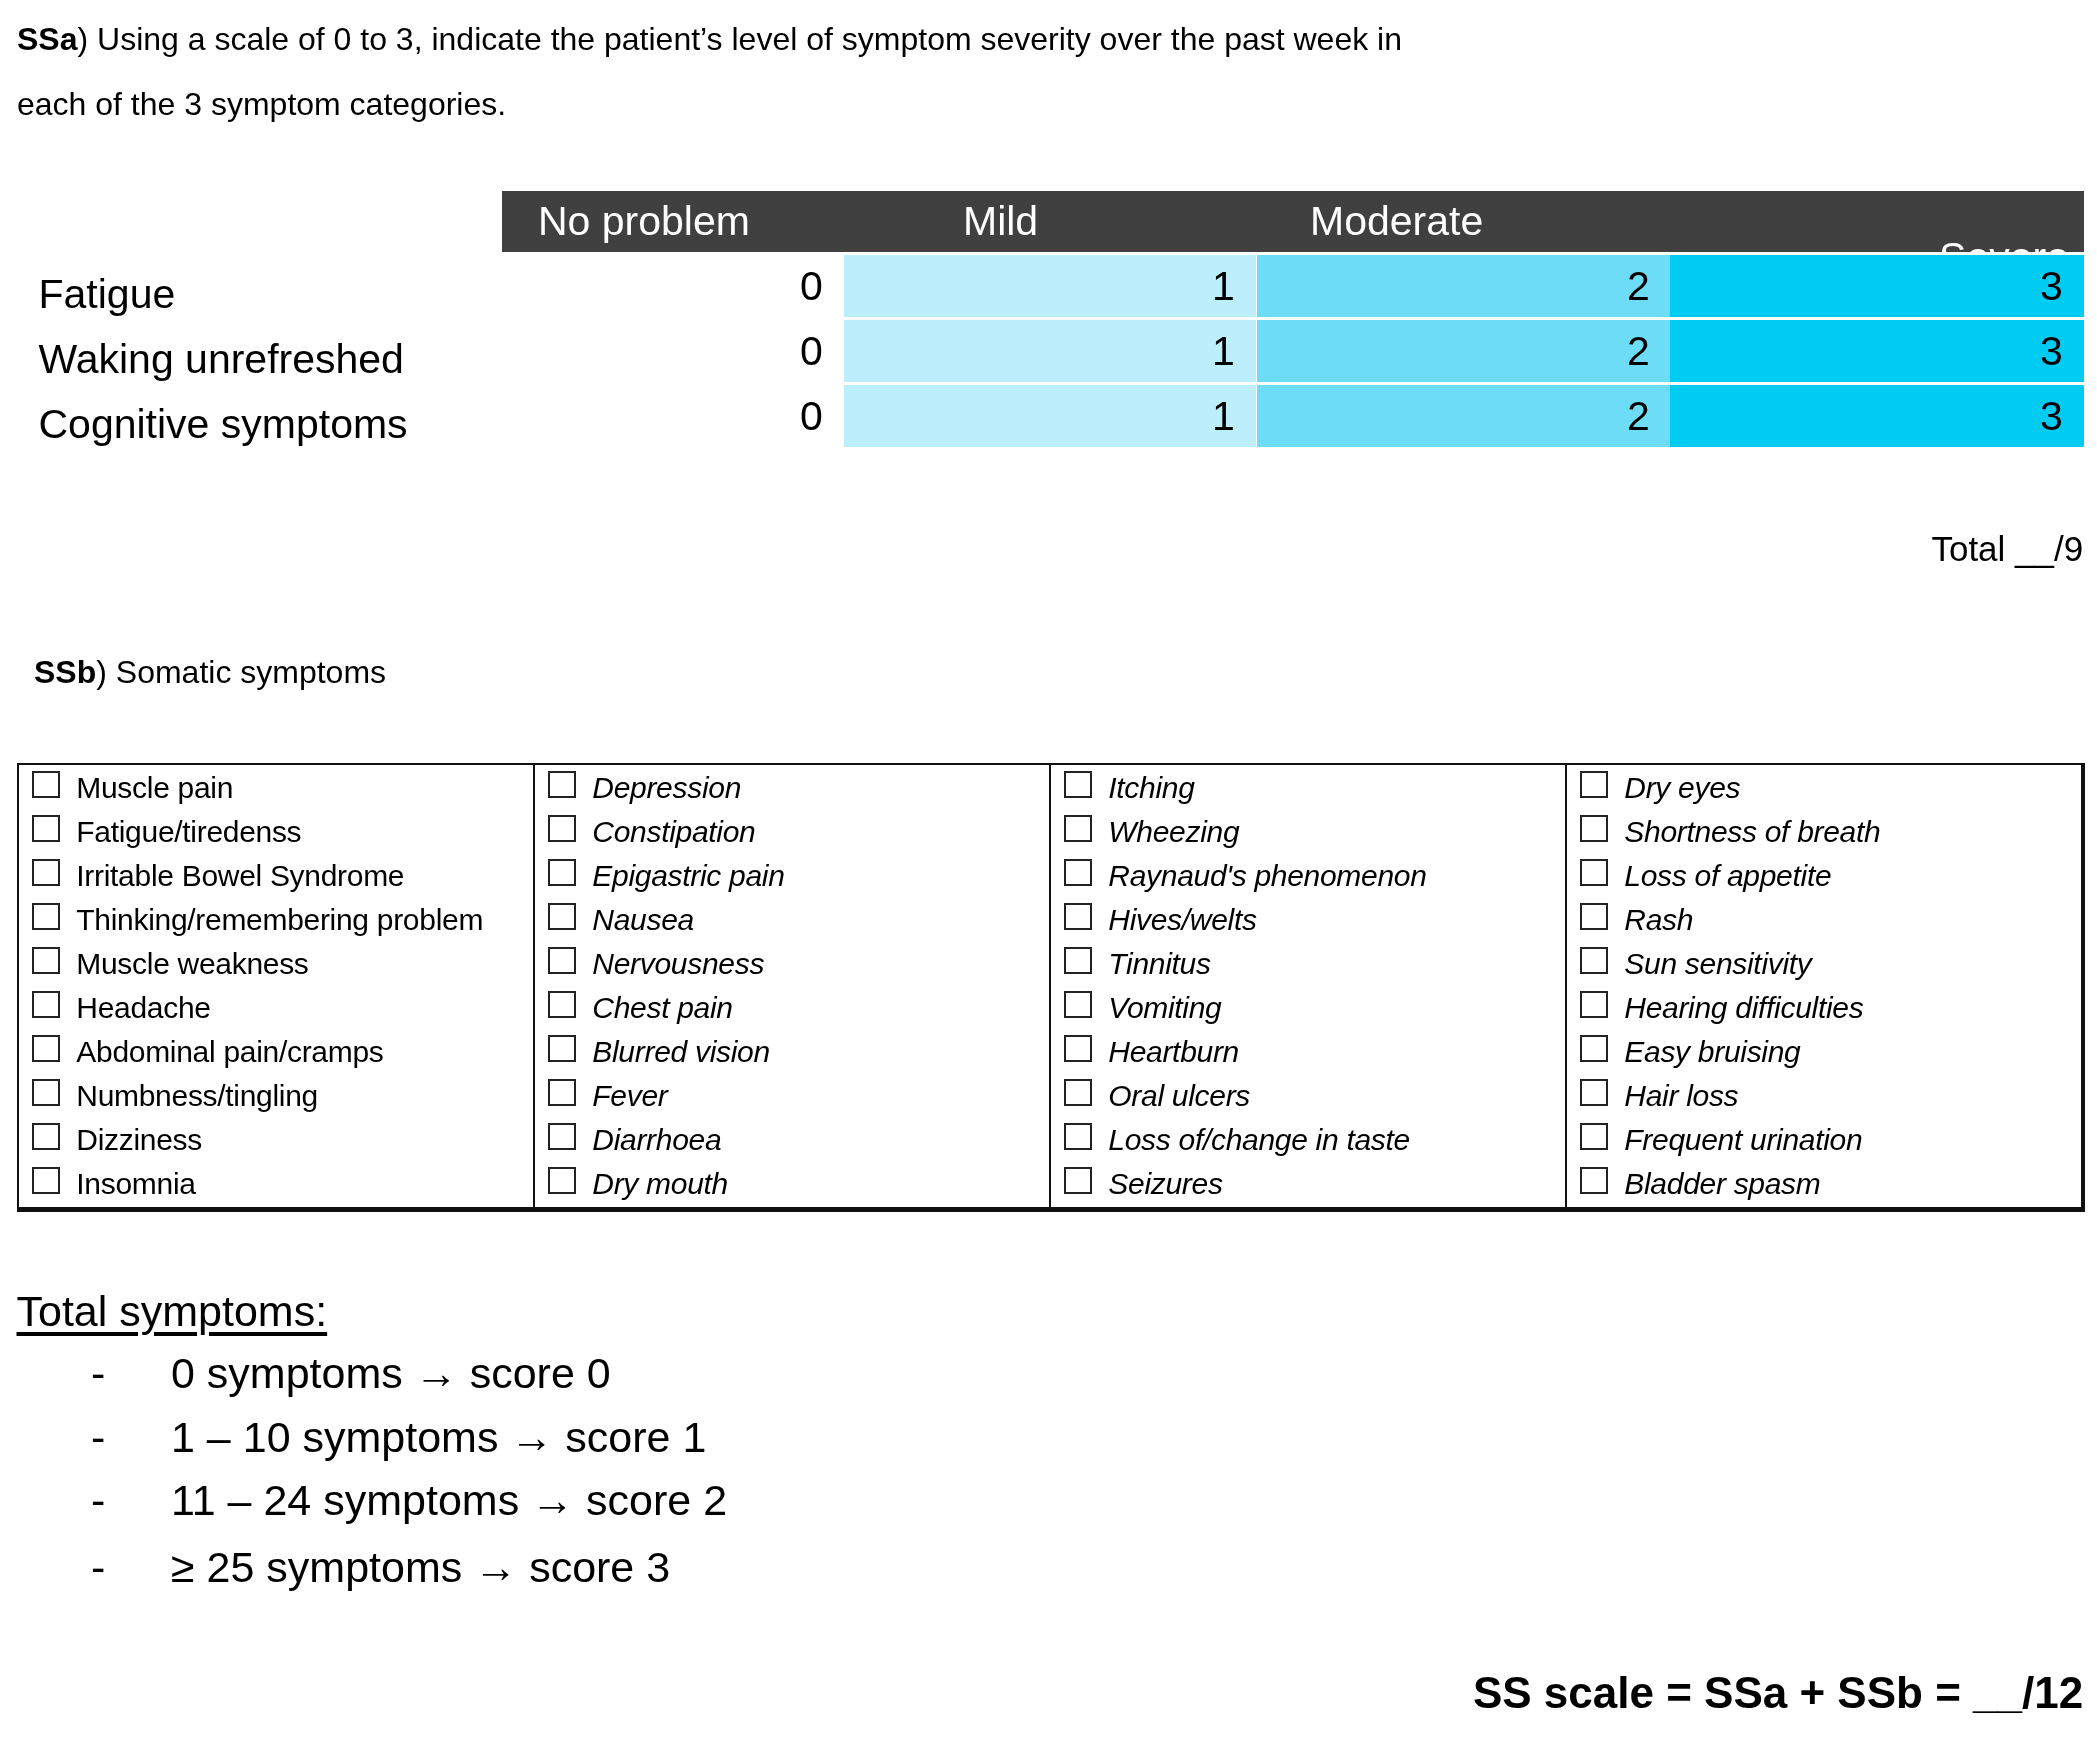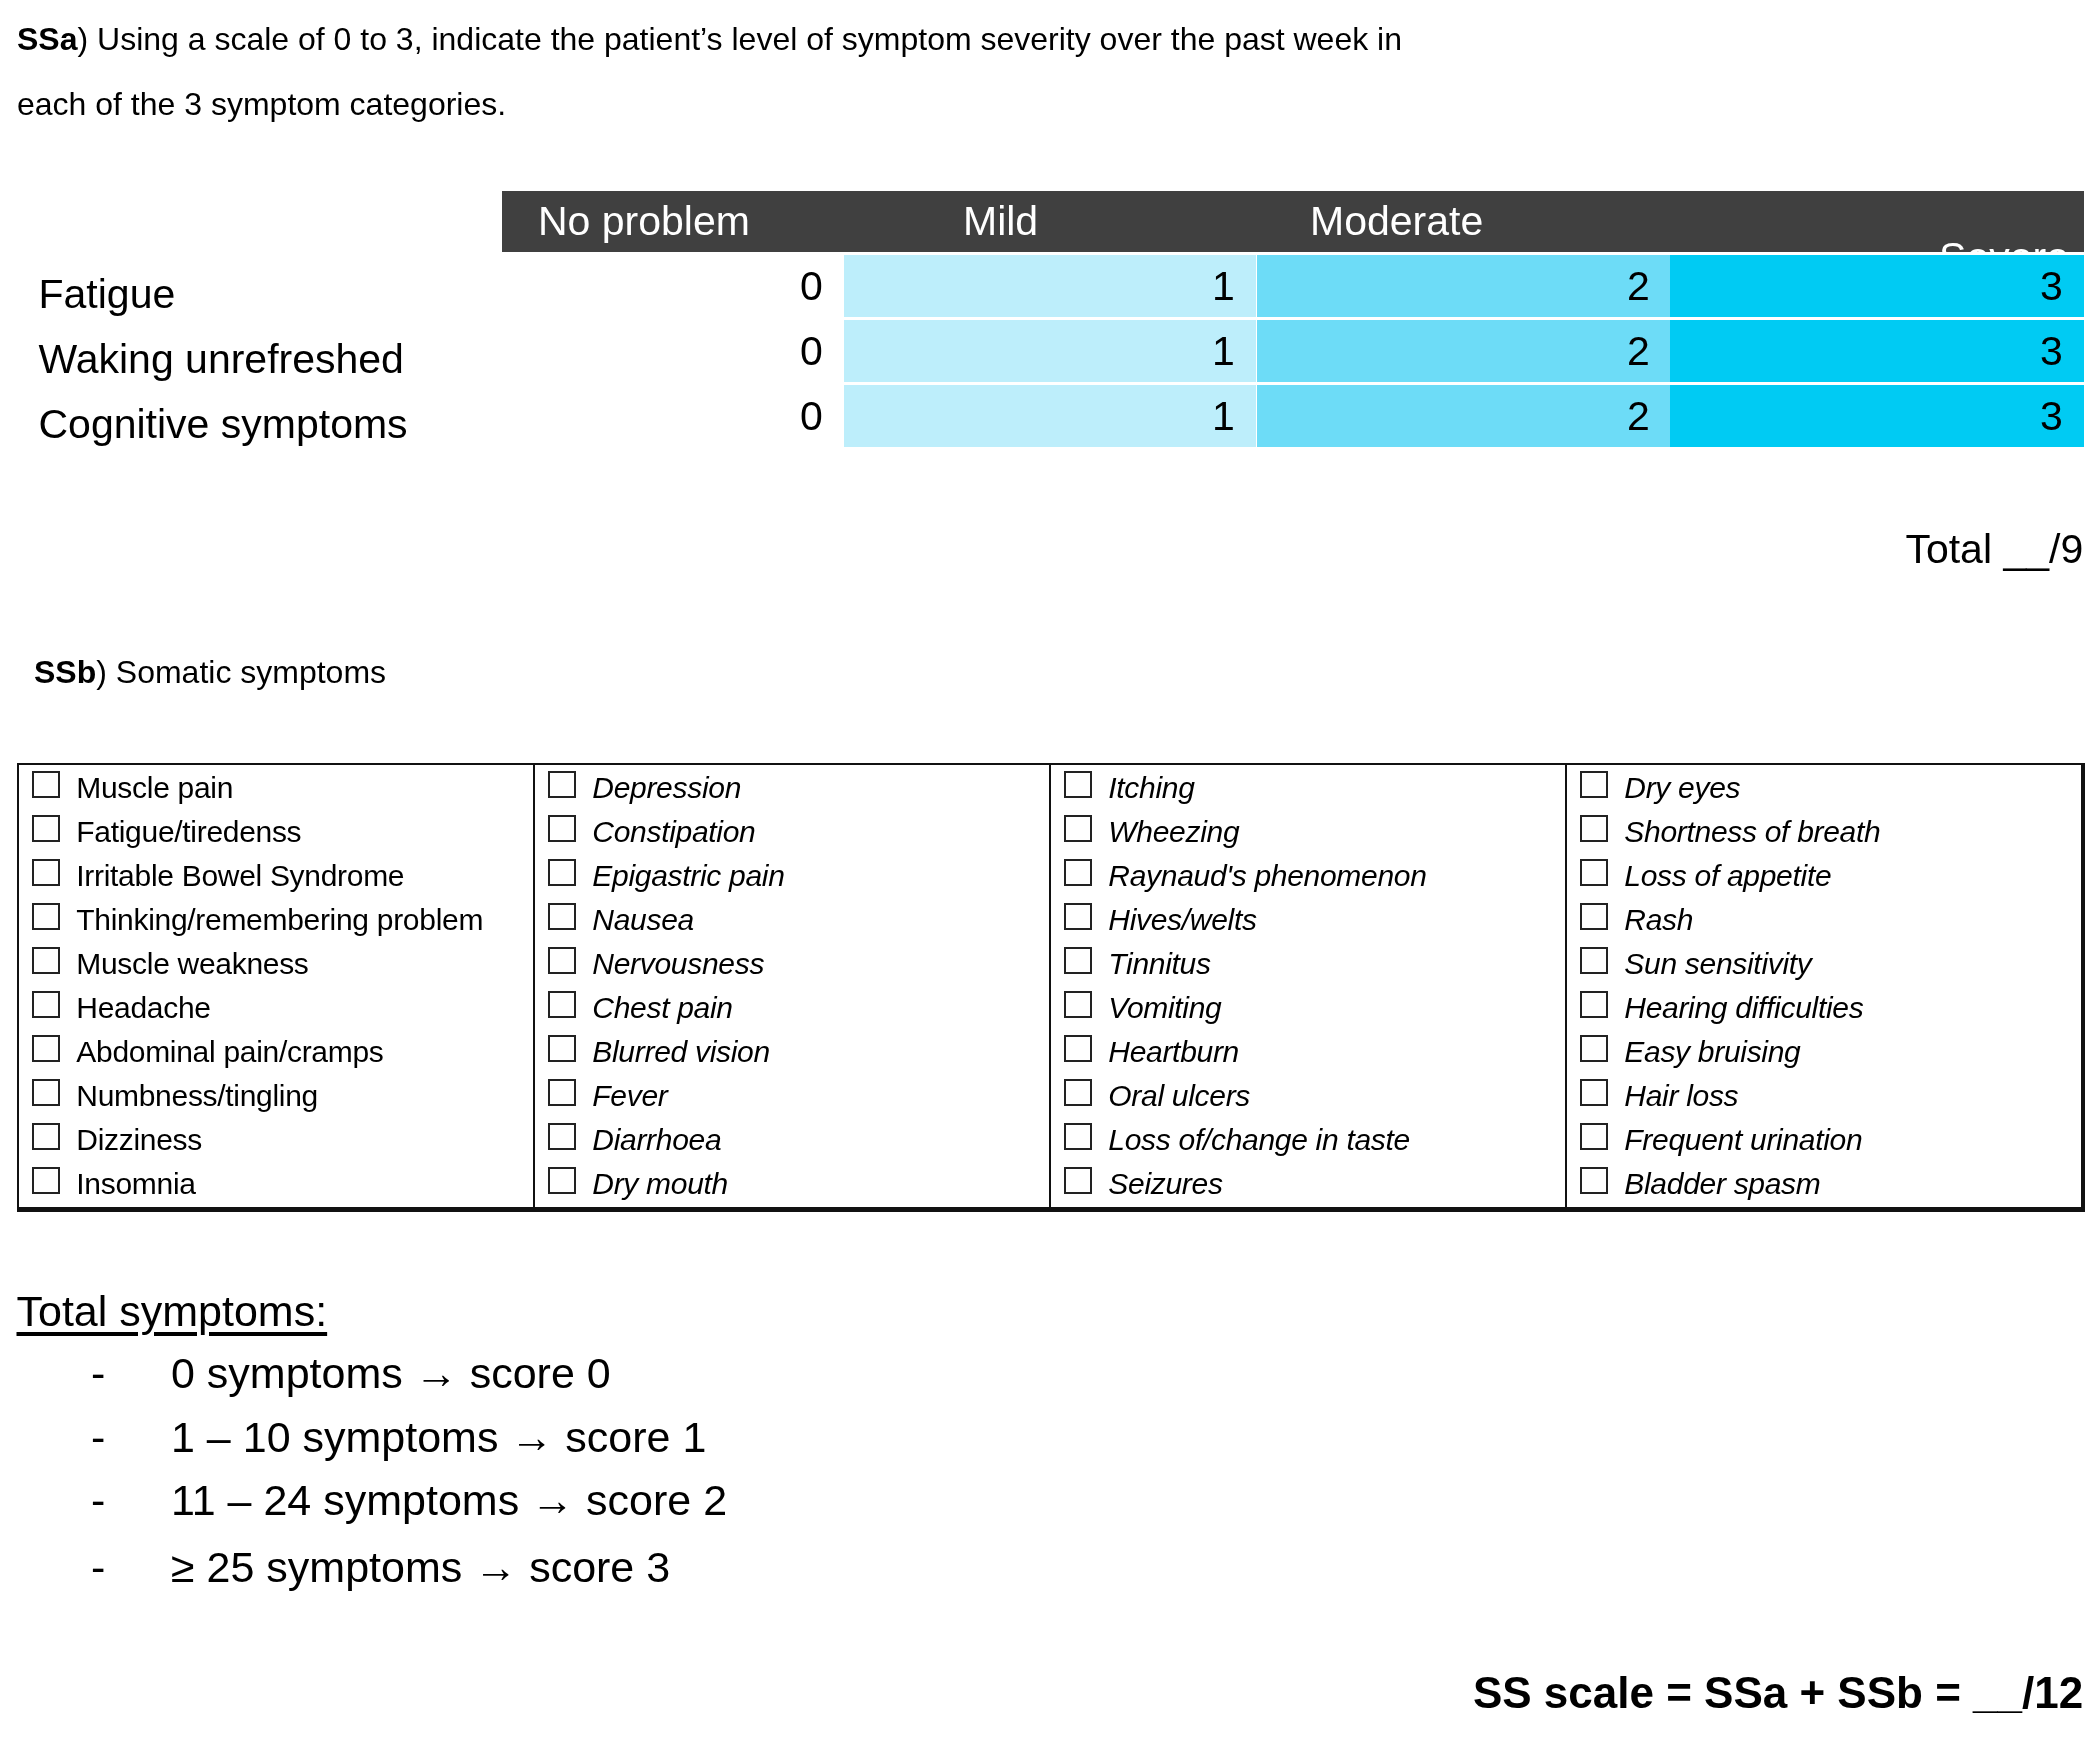--- a/index.html
+++ b/index.html
@@ -14,21 +14,21 @@
   .sev-header .hcell { position:absolute; top:0; height:61px; line-height:61px; color:#fff; font-size:41px; }
   .sev-row { position:absolute; left:16.5px; width:2067px; height:62px; }
   .sev-row .label { position:absolute; left:22px; top:8px; line-height:62px; font-size:41px; }
   .sev-row .cell { position:absolute; top:0; height:62px; line-height:62px; font-size:41px;
                    text-align:right; box-sizing:border-box; padding-right:20.7px; }
   .c0 { left:485px; width:342px; background:#ffffff; }
   .c1 { left:827px; width:412px; background:#BDEEFB; }
   .c2 { left:1240px; width:414px; background:#6DDCF7; }
   .c3 { left:1653px; width:414px; background:#00CBF3; }
 
-  .total9 { right:13.8px; top:518px; font-size:41px; line-height:62px; }
+  .total9 { right:13.8px; top:518px; font-size:35px; line-height:62px; }
   .ssb-heading { left:34px; top:640px; font-size:32px; line-height:65px; }
   .ssb-heading b { font-weight:700; }
 
   
   .grid { left:16.5px; top:763px; width:2068px; height:449px; box-sizing:border-box;
           border-top:2.8px solid #111; border-left:2.8px solid #111;
           border-right:4.8px solid #111; border-bottom:5.5px solid #111; display:flex; }
   .col { flex:1; box-sizing:border-box; padding-top:1px; }
   .col + .col { border-left:2.8px solid #111;font-style:italic; }
   .item { height:44px; display:flex; align-items:center; }

